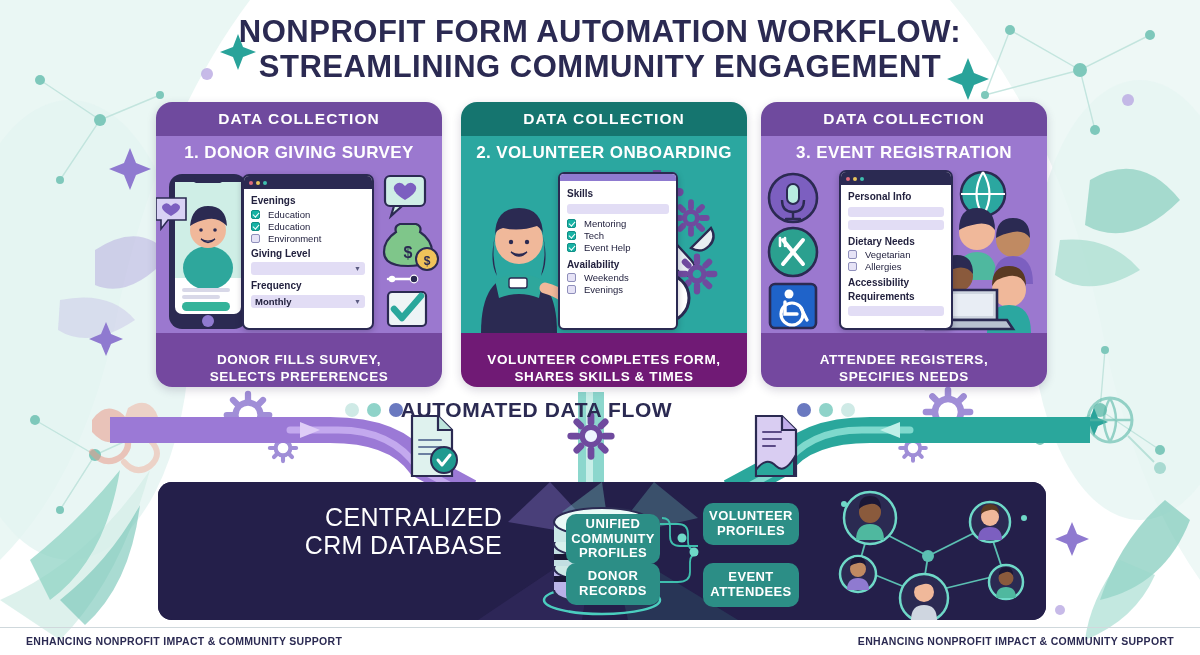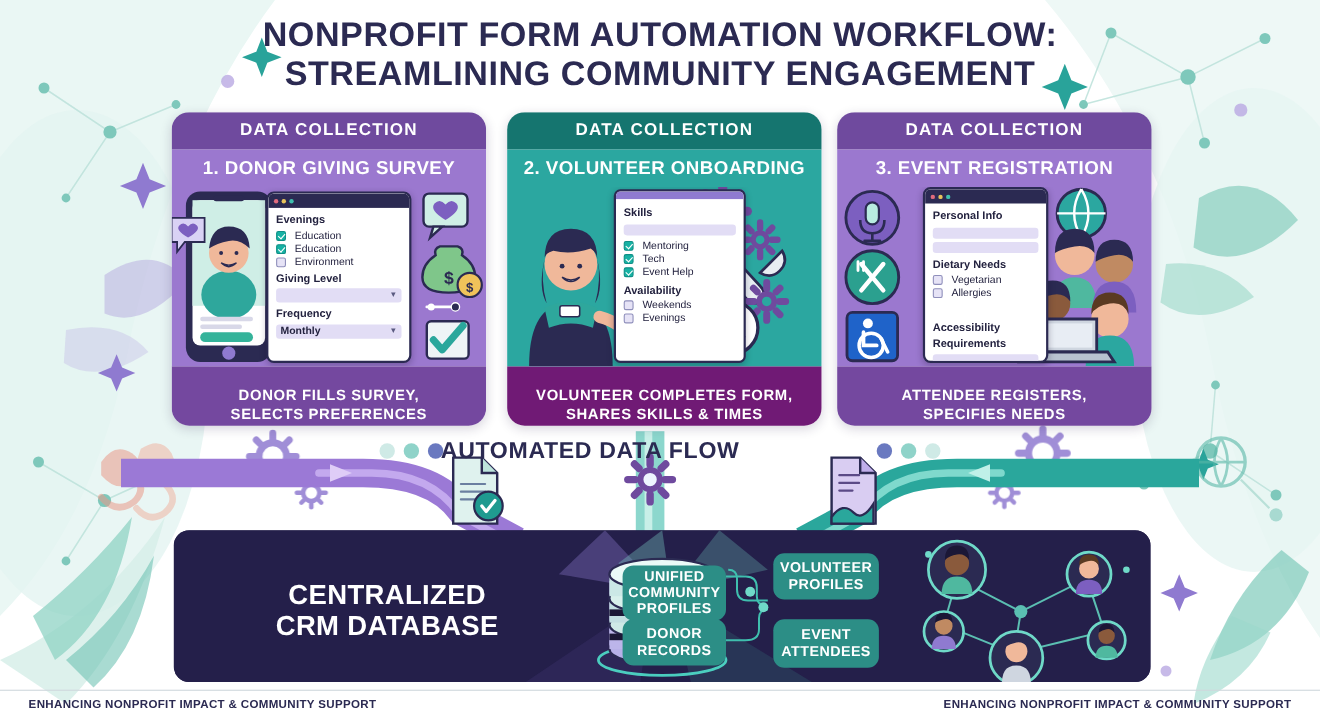--- a/index.html
+++ b/index.html
@@ -99,24 +99,23 @@
     position:absolute; top:398px; left:0; width:1073px; text-align:center;
     font-size:21px; font-weight:bold; color:#2b2a52; letter-spacing:.6px; z-index:7;
   }
 
   
   .crm {
     position:absolute; left:158px; top:482px; width:888px; height:138px;
     background:#241f4a; border-radius:14px; overflow:hidden; z-index:5;
   }
   .crm-title {
-    position:absolute; left:44px; top:22px; width:300px; text-align:center;
-    color:#fff; font-size:25px; font-weight:bold; line-height:1.1;
+    position:absolute; left:44px; top:22px; width:300px; text-align:right;
+    color:#fff; font-size:25px; font-weight:normal; line-height:1.1;
     letter-spacing:.3px;
-    margin-top:24px;
   }
   .crm-sub {
     position:absolute; left:44px; top:86px; width:300px; text-align:center;
     color:#fff; font-size:14.5px; font-weight:bold; line-height:1.2;
     letter-spacing:.2px;
   }
   .pill {
     position:absolute; background:#2c8e86; border-radius:10px;
     display:flex; flex-direction:column; align-items:center; justify-content:center;
     color:#fff; font-size:13px; font-weight:bold; letter-spacing:.4px;
@@ -600,21 +599,21 @@
           <div class="barline"></div>
           <div class="f-label" style="margin-top:5px;">Dietary Needs</div>
           <div class="f-row">
             <span class="cb"></span>
             <span class="f-opt">Vegetarian</span>
           </div>
           <div class="f-row">
             <span class="cb"></span>
             <span class="f-opt">Allergies</span>
           </div>
-          <div class="f-label" style="margin-top:20px;">Accessibility Requirements</div>
+          <div class="f-label" style="margin-top:4px;">Accessibility Requirements</div>
           <div class="barline"></div>
         </div>
       </div>
     </div>
     <div class="card-foot p-foot">
       <span>ATTENDEE REGISTERS,</span>
       <span>SPECIFIES NEEDS</span>
     </div>
   </div>
 

